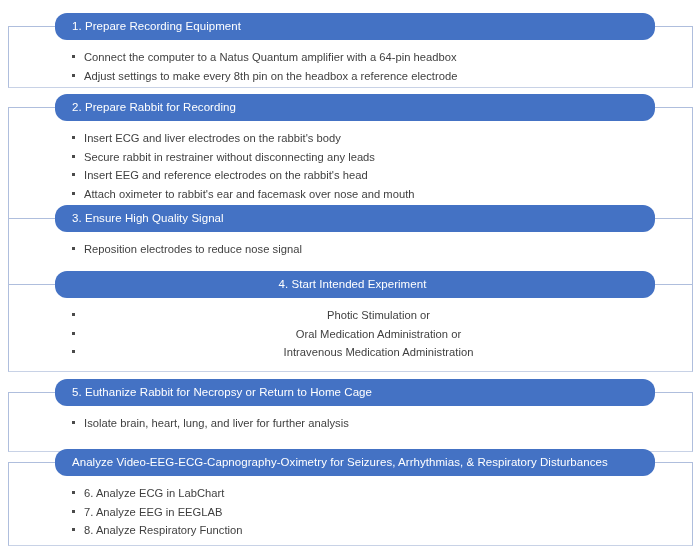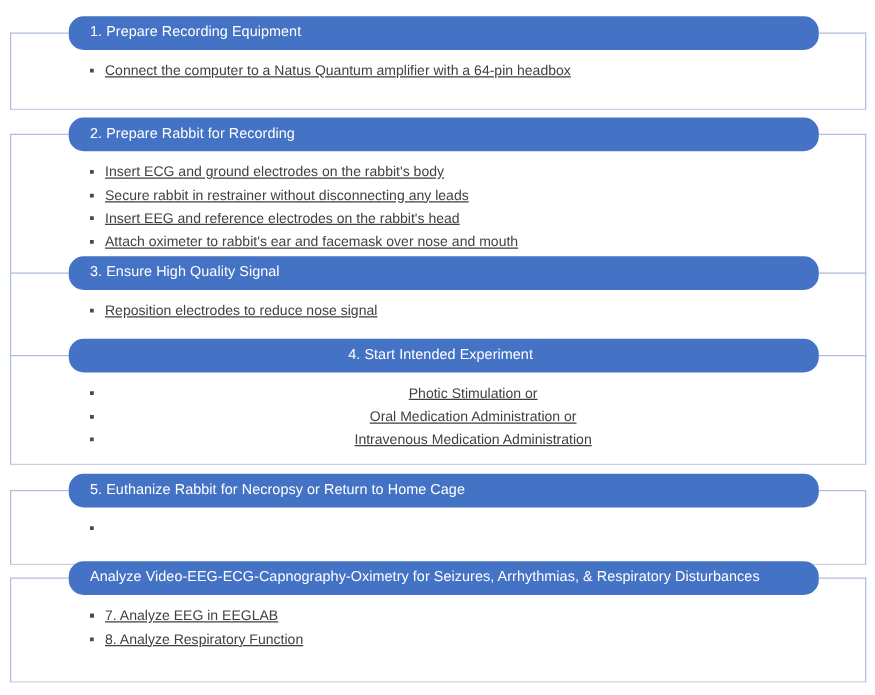--- a/index.html
+++ b/index.html
@@ -73,21 +73,20 @@
     list-style: none;
   }
   .step-bullets li {
     position: relative;
     padding-left: 13px;
     font-size: 11.2px;
     line-height: 18.5px;
     color: #3F3F3F;
     white-space: nowrap;
     letter-spacing: 0.02px;
-    text-decoration: underline;
   }
   .step-bullets li .bullet-dot {
     position: absolute;
     left: 1px;
     top: 7px;
     width: 3px;
     height: 3px;
     background: #4A4A4A;
   }
 
@@ -105,28 +104,29 @@
 </head>
 <body>
 
 <div id="flowchart">
 
   <div class="step-block" id="block-0">
     <div class="step-body"></div>
     <div class="step-header">1. Prepare Recording Equipment</div>
     <ul class="step-bullets">
       <li><span class="bullet-dot"></span><span>Connect the computer to a Natus Quantum amplifier with a 64-pin headbox</span></li>
+      <li><span class="bullet-dot"></span><span>Adjust settings to make every 8th pin on the headbox a reference electrode</span></li>
     </ul>
   </div>
 
   <div class="step-block" id="block-1">
     <div class="step-body"></div>
     <div class="step-header">2. Prepare Rabbit for Recording</div>
     <ul class="step-bullets">
-      <li><span class="bullet-dot"></span><span>Insert ECG and ground electrodes on the rabbit's body</span></li>
+      <li><span class="bullet-dot"></span><span>Insert ECG and liver electrodes on the rabbit's body</span></li>
       <li><span class="bullet-dot"></span><span>Secure rabbit in restrainer without disconnecting any leads</span></li>
       <li><span class="bullet-dot"></span><span>Insert EEG and reference electrodes on the rabbit's head</span></li>
       <li><span class="bullet-dot"></span><span>Attach oximeter to rabbit's ear and facemask over nose and mouth</span></li>
     </ul>
   </div>
 
   <div class="step-block" id="block-2">
     <div class="step-body"></div>
     <div class="step-header">3. Ensure High Quality Signal</div>
     <ul class="step-bullets">
@@ -141,27 +141,27 @@
       <li><span class="bullet-dot"></span><span>Photic Stimulation or</span></li>
       <li><span class="bullet-dot"></span><span>Oral Medication Administration or</span></li>
       <li><span class="bullet-dot"></span><span>Intravenous Medication Administration</span></li>
     </ul>
   </div>
 
   <div class="step-block" id="block-4">
     <div class="step-body"></div>
     <div class="step-header">5. Euthanize Rabbit for Necropsy or Return to Home Cage</div>
     <ul class="step-bullets">
-      <li><span class="bullet-dot"></span></li>
+      <li><span class="bullet-dot"></span><span>Isolate brain, heart, lung, and liver for further analysis</span></li>
     </ul>
   </div>
 
   <div class="step-block" id="block-5">
     <div class="step-body"></div>
     <div class="step-header">Analyze Video-EEG-ECG-Capnography-Oximetry for Seizures, Arrhythmias, &amp; Respiratory Disturbances</div>
     <ul class="step-bullets">
-      <li><span class="bullet-dot"></span></li>
+      <li><span class="bullet-dot"></span><span>6. Analyze ECG in LabChart</span></li>
       <li><span class="bullet-dot"></span><span>7. Analyze EEG in EEGLAB</span></li>
       <li><span class="bullet-dot"></span><span>8. Analyze Respiratory Function</span></li>
     </ul>
   </div>
 
 </div>
 
 </body></html>

